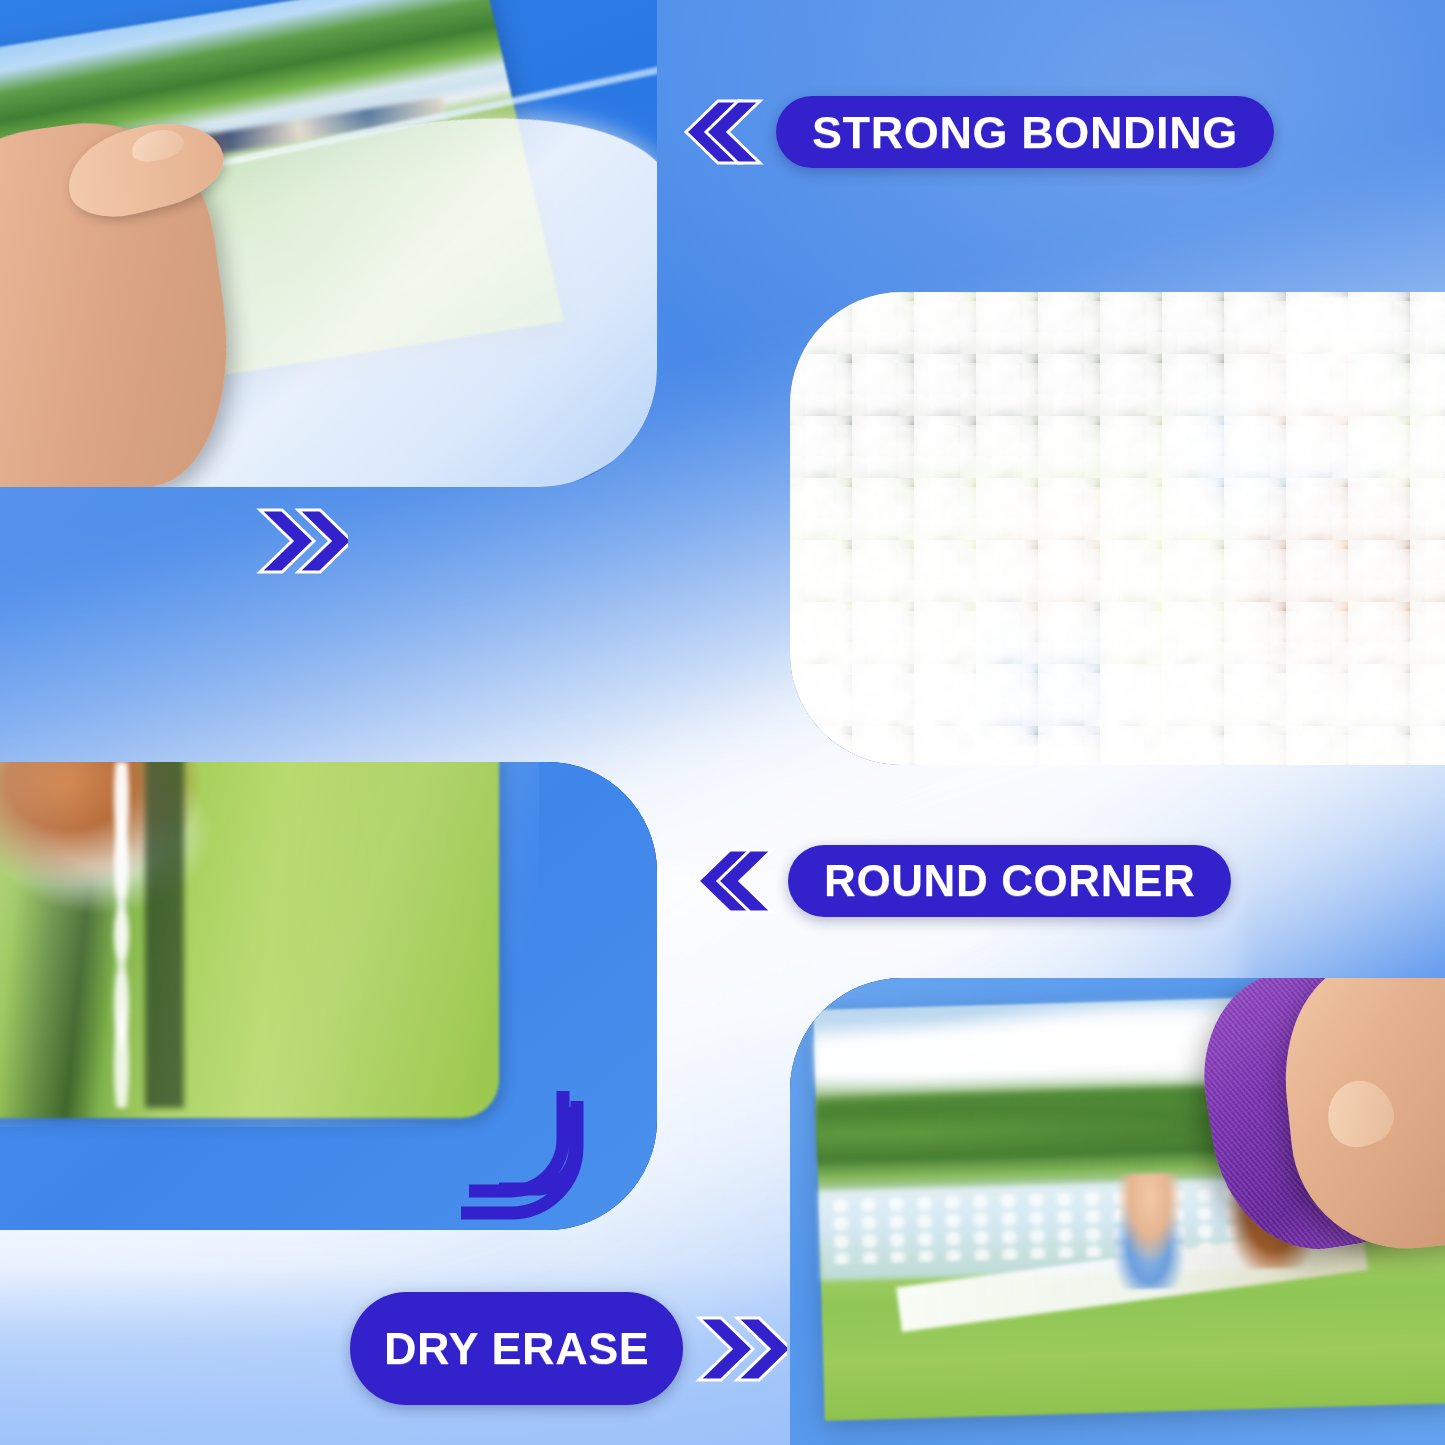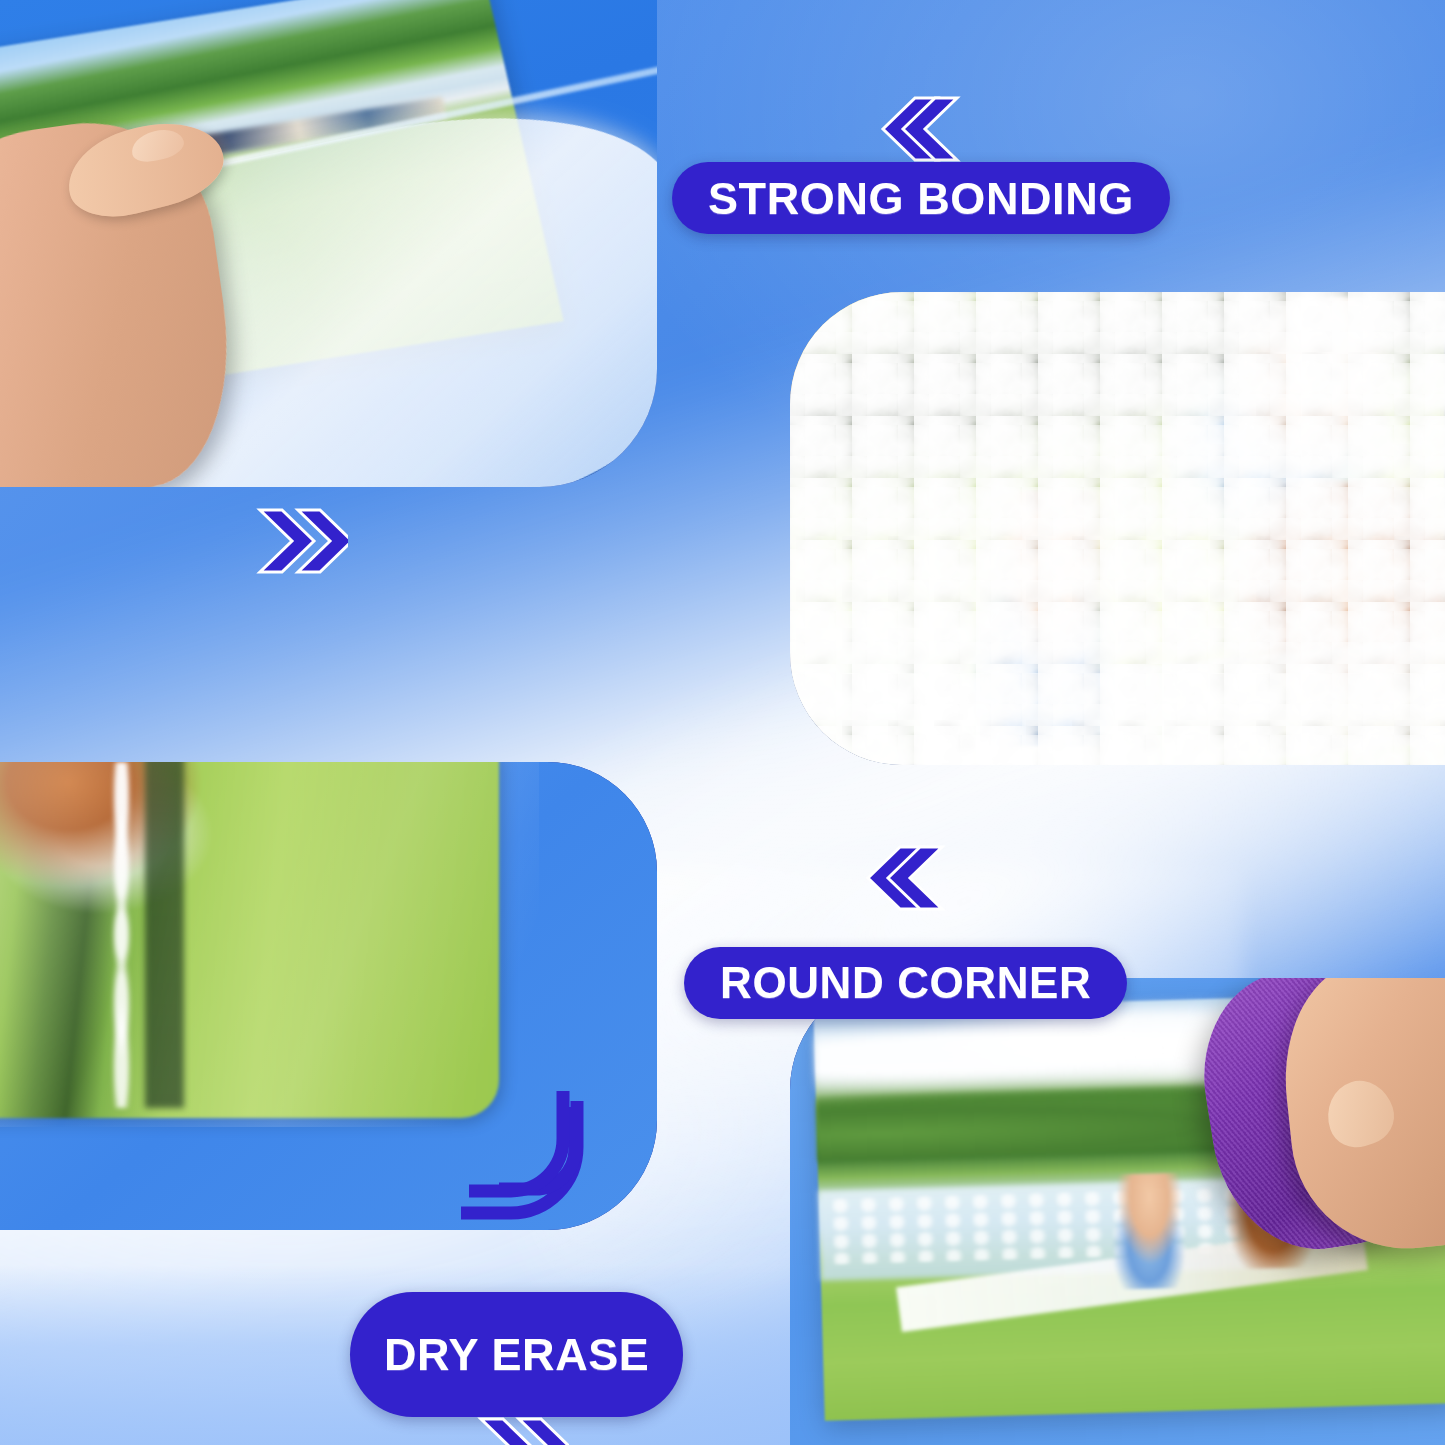--- a/index.html
+++ b/index.html
@@ -317,44 +317,44 @@
     box-shadow:-6px 10px 22px rgba(0,0,0,.26);
   }
   .br-thumb{
     position:absolute;right:8%;top:22%;width:10%;height:14%;
     background:linear-gradient(120deg,#f7d7ba,#e6bb9a);
     border-radius:54% 50% 46% 44% / 60% 58% 44% 42%;
     transform:rotate(-18deg);opacity:.95;
   }
 
   
-  .label-row{position:absolute;display:flex;align-items:center;flex-direction:column;}
+  .label-row{position:absolute;display:flex;align-items:center;}
   .pill{
     background:#3322cc;
     color:#fff;
     border-radius:999px;
     display:flex;align-items:center;justify-content:center;
     font-weight:700;
     letter-spacing:.6px;
     white-space:nowrap;
     box-shadow:0 4px 14px rgba(20,20,90,.30);
     text-shadow:0 1px 0 rgba(255,255,255,.25);
   }
   .pill-text{display:block;line-height:1;}
   .chev-group{display:flex;align-items:center;}
   .chev-group svg{display:block;}
 
   #label-strong{left:672px;top:96px;}
   #label-strong .pill{height:72px;padding:0 36px;font-size:45px;}
   #label-water{left:244px;top:508px;}
   #label-water .pill{height:74px;padding:0 34px;font-size:46px;}
   #label-round{left:684px;top:845px;}
-  #label-round .pill{height:72px;padding:0 36px;font-size:44px;margin-top:36px;}
+  #label-round .pill{height:72px;padding:0 36px;font-size:44px;}
   #label-dry{left:350px;top:1292px;}
-  #label-dry .pill{height:93px;padding:16px 34px;font-size:45px;}
+  #label-dry .pill{height:93px;padding:10px 34px;font-size:45px;}
 </style>
 </head>
 <body>
 
 <div id="stage">
 
   <div class="bg-base"></div>
   <div class="bg-topright-glow"></div>
   <div class="bg-lowerleft"></div>
   <div class="bg-sweep"></div>

